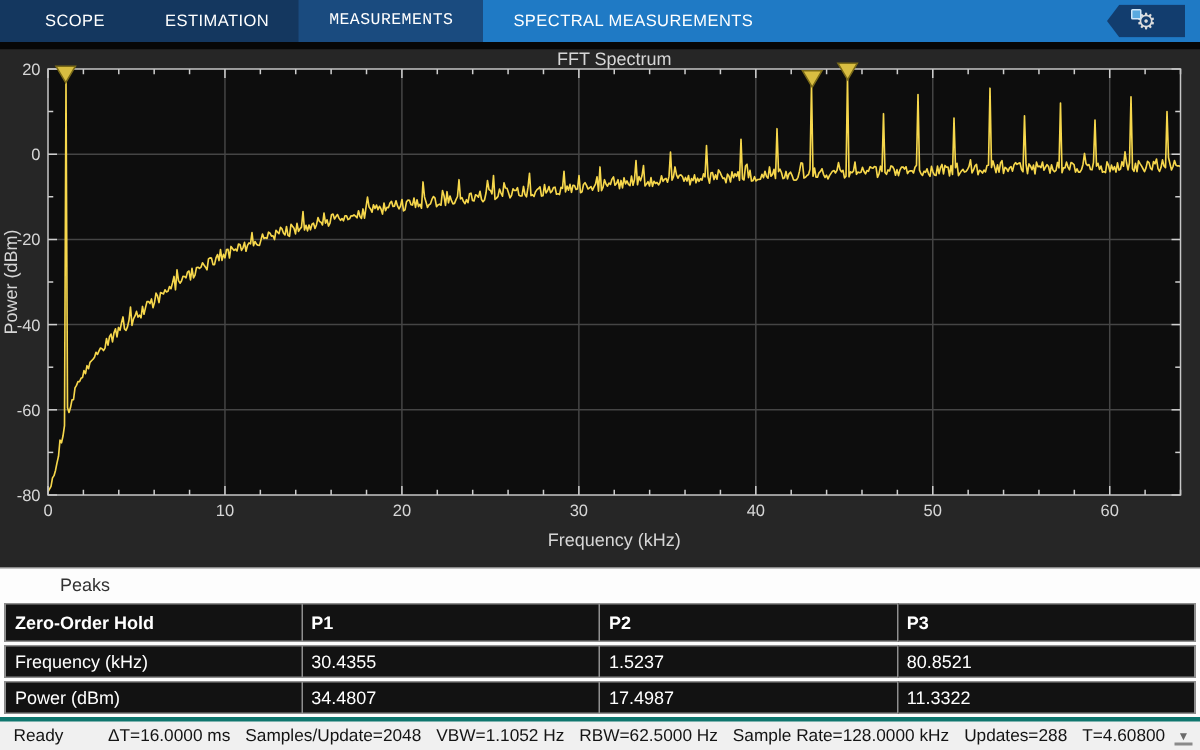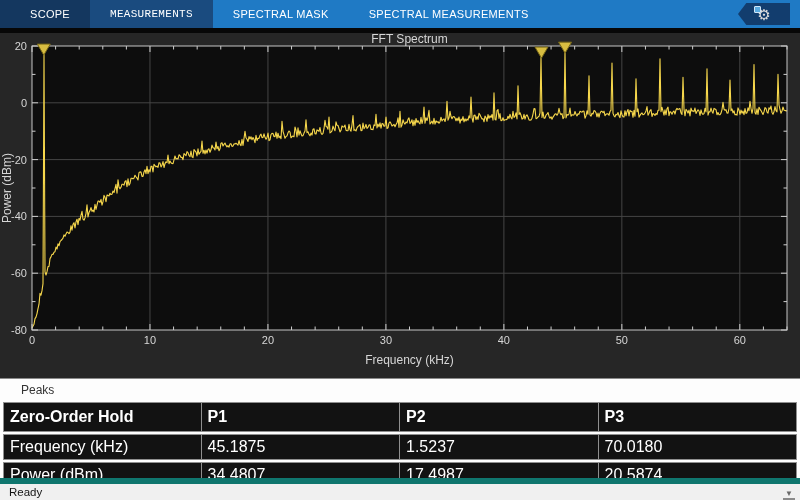--- a/index.html
+++ b/index.html
@@ -23,49 +23,49 @@
          border-radius:1px; left:16px; top:3px; }
 
   .divider-black { height:5px; background:#070707; flex:0 0 5px; }
 
   
   .chart-panel { height:345px; flex:0 0 345px; background:#262626; position:relative; }
   .chart-panel svg { display:block; }
 
   
   .peaks-panel { height:100px; flex:0 0 100px; background:#fdfdfd; border-top:1px solid #8a8a8a; overflow:hidden; }
-  .peaks-title { color:#333; font-size:12px; padding:4px 0 2px 21px; height:21px; }
+  .peaks-title { color:#333; font-size:12px; padding:4px 0 2px 40px; height:21px; }
   table.peaks { width:calc(100% - 6px); margin:0 3px; border-collapse:separate; border-spacing:0 2px; table-layout:fixed; }
-  table.peaks th, table.peaks td { background:#121212; color:#fff; font-size:16px; text-align:left;
+  table.peaks th, table.peaks td { background:#121212; color:#fff; font-size:12px; text-align:left;
         padding:3px 6px; border:1px solid #8f8f8f; border-left:none; overflow:hidden; white-space:nowrap; }
   table.peaks th:first-child, table.peaks td:first-child { border-left:1px solid #8f8f8f; }
   table.peaks thead th { font-weight:bold; padding:5px 6px; }
   table.peaks tbody th { font-weight:normal; }
 
   
-  .statusbar { height:22px; flex:0 0 22px; background:#f0f0f0; border-top:6px solid #0f766e;
+  .statusbar { height:22px; flex:0 0 22px; background:#f0f0f0; border-top:3px solid #0f766e;
         display:flex; align-items:center; font-size:11.5px; color:#141414; position:relative; overflow:hidden; }
   .status-state { width:72px; padding-left:9px; flex:0 0 72px; }
   .status-metrics { display:flex; white-space:nowrap; overflow:hidden; flex:1; }
   .status-metrics span { margin-right:10px; }
   .collapse-icon { position:absolute; right:5px; top:5px; width:12px; text-align:center;
         font-size:8px; line-height:9px; color:#6a6a6a; border-bottom:2px solid #8a8a8a; cursor:pointer; background:#f0f0f0; padding:0 1px;}
 </style>
 </head>
 <body>
 
 <div class="app">
 
   <div class="tabbar">
 
     <div class="tab first">SCOPE</div>
+      <div class="tab">ESTIMATION</div>
       <div class="tab active-group">MEASUREMENTS</div>
       <div class="ctx-group">
 
-        <div class="tab">SPECTRAL MASK</div>
         <div class="tab">SPECTRAL MEASUREMENTS</div>
         <div class="toolbar-controls">
         <span class="settings-badge">
           <span class="gear">⚙</span>
           <span class="tag"></span>
         </span>
 
       </div>
     </div>
   </div>
@@ -204,33 +204,42 @@
           <tr>
             <th>Zero-Order Hold</th>
             <th>P1</th>
             <th>P2</th>
             <th>P3</th>
           </tr>
         </thead>
       <tbody>
           <tr>
             <th>Frequency (kHz)</th>
-            <td>45.1875</td>
+            <td>30.4355</td>
             <td>1.5237</td>
-            <td>70.0180</td>
+            <td>80.8521</td>
           </tr>
           <tr>
             <th>Power (dBm)</th>
             <td>34.4807</td>
             <td>17.4987</td>
-            <td>20.5874</td>
+            <td>11.3322</td>
           </tr>
         </tbody>
     </table>
 
   </div>
 
   <div class="statusbar">
     <span class="status-state">Ready</span>
+    <span class="status-metrics">
+        <span>ΔT=16.0000 ms</span>
+        <span>Samples/Update=2048</span>
+        <span>VBW=1.1052 Hz</span>
+        <span>RBW=62.5000 Hz</span>
+        <span>Sample Rate=128.0000 kHz</span>
+        <span>Updates=288</span>
+        <span>T=4.60800</span>
+      </span>
     <span class="collapse-icon">▼</span>
   </div>
 
 </div>
 
 </body></html>

